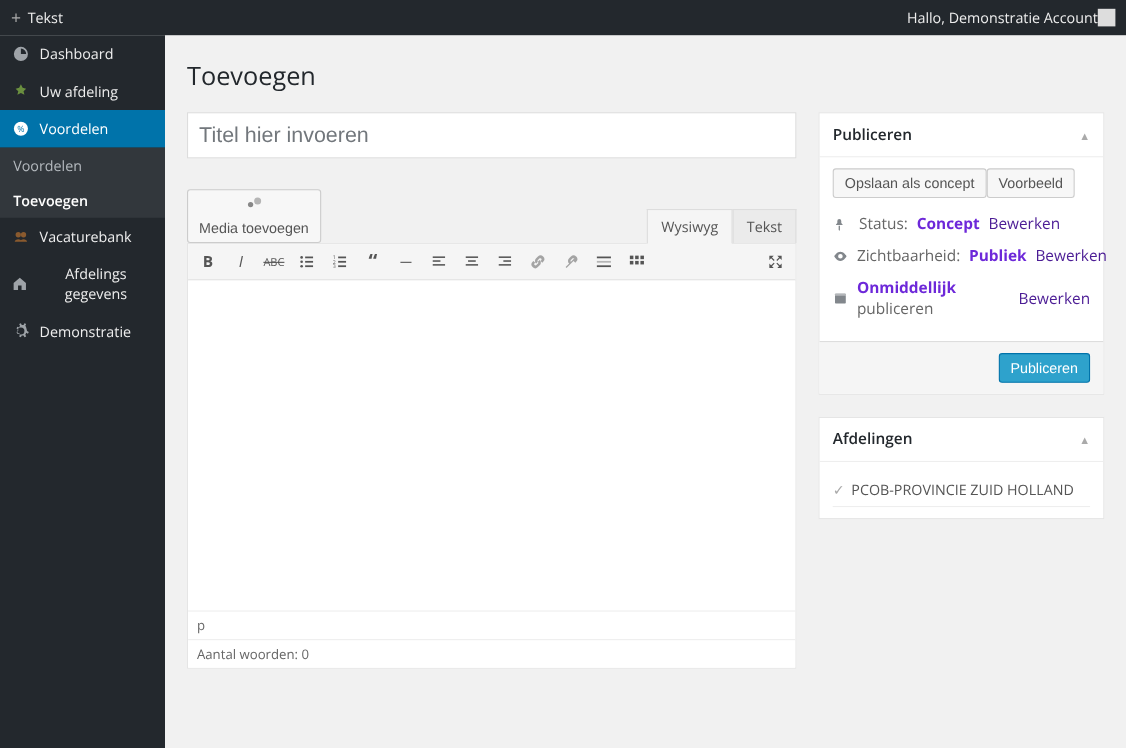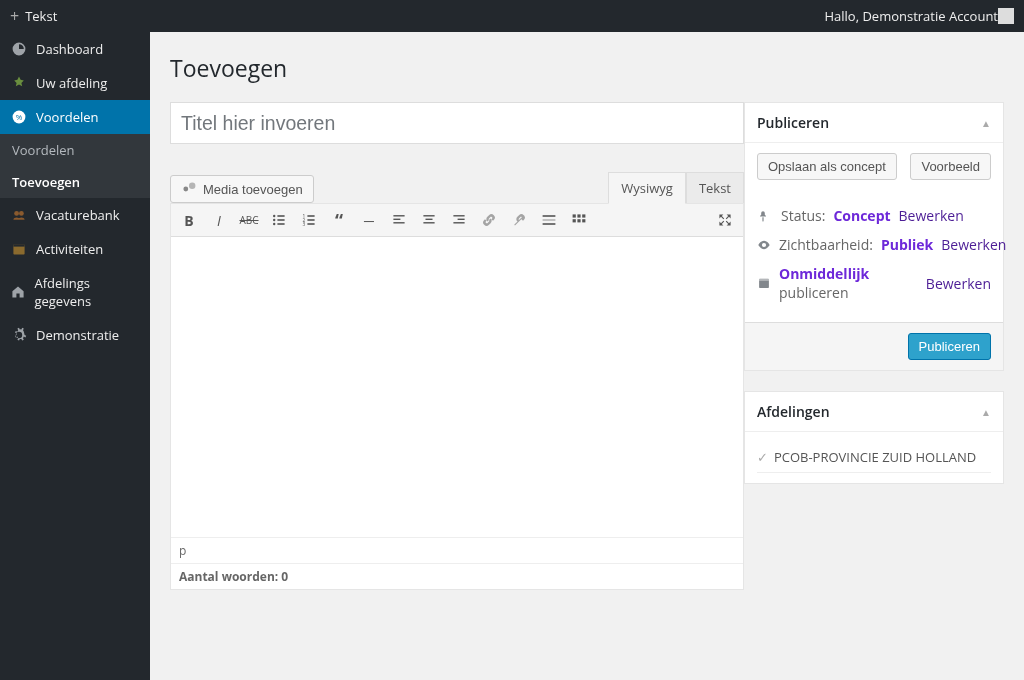--- a/index.html
+++ b/index.html
@@ -5,69 +5,69 @@
 * { box-sizing: border-box; margin: 0; padding: 0; }
 body { font-family: -apple-system, "Open Sans", sans-serif; font-size: 13px; color: #444; background: #f1f1f1; width: 1024px; height: 680px; overflow: hidden; }
 
 .topbar { position: absolute; top: 0; left: 0; right: 0; height: 32px; background: #23282d; color: #eee; display: flex; align-items: center; padding: 0 10px; z-index: 100; }
 .topbar-left { display: flex; align-items: center; gap: 6px; cursor: pointer; }
 .topbar-right { margin-left: auto; display: flex; align-items: center; gap: 0; cursor: pointer; }
 .topbar .plus-icon { font-size: 16px; color: #aaa; }
 .avatar-box { width: 16px; height: 16px; background: #ddd; }
 
 .sidebar { position: absolute; top: 32px; left: 0; bottom: 0; width: 150px; background: #23282d; color: #eee; }
-.menu-item { display: flex; align-items: center; gap: 8px; padding: 8px 10px; color: #eee; cursor: pointer; font-size: 13px; }
+.menu-item { display: flex; align-items: center; gap: 8px; padding: 8px 10px; color: #eee; cursor: pointer; font-size: 13px; text-align: center; }
 .menu-item.current { background: #0073aa; color: #fff; position: relative; }
 .menu-item.current::after { content: ""; position: absolute; right: -8px; top: 50%; transform: translateY(-50%); border: 8px solid transparent; border-right-color: #f1f1f1; }
 .submenu { background: #32373c; }
 .submenu .sub { padding: 7px 12px; color: #b4b9be; cursor: pointer; font-size: 13px; }
 .submenu .sub.active { color: #fff; font-weight: 600; }
 .menu-icon { width: 18px; height: 18px; display: flex; align-items: center; justify-content: center; color: #9ea3a8; font-size: 16px; }
 .menu-item.current .menu-icon { color: #fff; }
 
 .main { position: absolute; top: 32px; left: 150px; right: 0; bottom: 0; padding: 20px; background: #f1f1f1; overflow: auto; }
 .page-title { font-size: 23px; font-weight: 400; color: #23282d; margin-bottom: 18px; }
 
-.layout { display: flex; }
+.layout { display: flex; gap: 20px; }
 .col-left { flex: 1; min-width: 0; }
 .col-right { width: 260px; }
 
 .title-input { width: 100%; padding: 6px 10px; font-size: 1.5em; line-height: 1.4; height: 42px; border: 1px solid #ddd; background: #fff; color: #333; }
 .title-input::placeholder { color: #72777c; }
 
 .editor-toolbar-row { margin-top: 28px; display: flex; align-items: flex-end; }
-.media-btn { border: 1px solid #ccc; background: #f7f7f7; padding: 5px 10px; border-radius: 3px; cursor: pointer; display: inline-flex; align-items: center; gap: 6px; font-size: 13px; color: #555; }
+.media-btn { border: 1px solid #ccc; background: #f7f7f7; padding: 5px 10px; border-radius: 3px; cursor: pointer; display: inline-flex; align-items: center; gap: 6px; font-size: 13px; color: #555; flex-direction: column; }
 .editor-tabs { margin-left: auto; display: flex; align-items: center; }
 .editor-tab { padding: 6px 12px; border: 1px solid #ddd; background: #ebebeb; cursor: pointer; color: #555; font-size: 13px; border-bottom: none; }
 .editor-tab.active { background: #f5f5f5; border-bottom: 1px solid #f5f5f5; margin-bottom: -1px; }
 
 .editor-box { border: 1px solid #e5e5e5; background: #fff; }
 .formatting-bar { background: #f5f5f5; border-bottom: 1px solid #ddd; padding: 2px 4px; display: flex; align-items: center; gap: 2px; }
 .fmt-btn { width: 28px; height: 28px; display: inline-flex; align-items: center; justify-content: center; color: #555; cursor: pointer; border-radius: 2px; font-size: 14px; }
 .fmt-spacer { flex: 1; }
 .editor-content { min-height: 300px; background: #fff; }
 .editor-path { border-top: 1px solid #eee; padding: 4px 8px; color: #666; font-size: 12px; background:#fff; }
-.editor-status { border-top: 1px solid #eee; padding: 4px 8px; color: #666; font-size: 12px; background:#fff;font-weight:bold; }
+.editor-status { border-top: 1px solid #eee; padding: 4px 8px; color: #666; font-size: 12px; background:#fff; }
 
 .metabox { background: #fff; border: 1px solid #e5e5e5; margin-bottom: 20px; }
 .metabox-header { padding: 10px 12px; border-bottom: 1px solid #eee; display: flex; align-items: center; }
 .metabox-title { font-size: 14px; font-weight: 600; color: #23282d; }
 .metabox-toggle { margin-left: auto; color: #aaa; font-size: 10px; }
 .metabox-body { padding: 10px 12px; }
 .metabox-actions { padding: 10px 12px; border-top: 1px solid #ddd; background: #f5f5f5; display: flex; }
 
 .btn { border: 1px solid #ccc; background: #f7f7f7; padding: 5px 10px; border-radius: 3px; cursor: pointer; font-size: 13px; color: #555; }
 .btn-primary { background: #2ea2cc; border-color: #0073aa; color: #fff; }
 
 .pub-row { display: flex; align-items: center; gap: 8px; margin: 10px 0; font-size: 14px; color: #666; }
 .pub-row a { color: #4c1d95; cursor: pointer; }
 .pub-row .strong { color: #6d28d9; font-weight: 700; }
 .pub-icon { width: 16px; text-align: center; color: #82878c; }
 
-.top-btns { display: flex; justify-content: space-between; margin-bottom: 26px; }
+.top-btns { display: flex; justify-content: flex-start; margin-bottom: 14px; }
 
 .afd-item { padding: 6px 0; color: #555; display: flex; align-items: center; gap: 6px; border-bottom: 1px solid #eee; }
 .checkmark { color: #aaa; }
 
 svg { display: block; }
 </style>
 </head>
 <body>
 
 <div class="topbar">
@@ -113,29 +113,20 @@
   </div>
   <div class="menu-item">
     <span class="menu-icon" style="color:#8a5a2e">
       <svg width="16" height="16" viewBox="0 0 20 20" fill="currentColor">
           <circle cx="7" cy="8" r="3"></circle>
           <circle cx="13" cy="8" r="3"></circle>
           <path d="M3 16c0-2 2-3 4-3s4 1 4 3zm6 0c0-2 2-3 4-3s4 1 4 3z"></path>
         </svg>
     </span>
     <span>Vacaturebank</span>
-  </div>
-  <div class="menu-item">
-    <span class="menu-icon" style="color:#8a6a2e">
-      <svg width="16" height="16" viewBox="0 0 20 20" fill="currentColor">
-          <rect x="3" y="4" width="14" height="13" rx="1"></rect>
-          <rect x="3" y="4" width="14" height="3" fill="#23282d"></rect>
-        </svg>
-    </span>
-    <span>Activiteiten</span>
   </div>
   <div class="menu-item">
     <span class="menu-icon">
       <svg width="16" height="16" viewBox="0 0 20 20" fill="currentColor">
           <path d="M10 3l7 6v8h-5v-5H8v5H3v-8z"></path>
         </svg>
     </span>
     <span>Afdelings gegevens</span>
   </div>
   <div class="menu-item">

